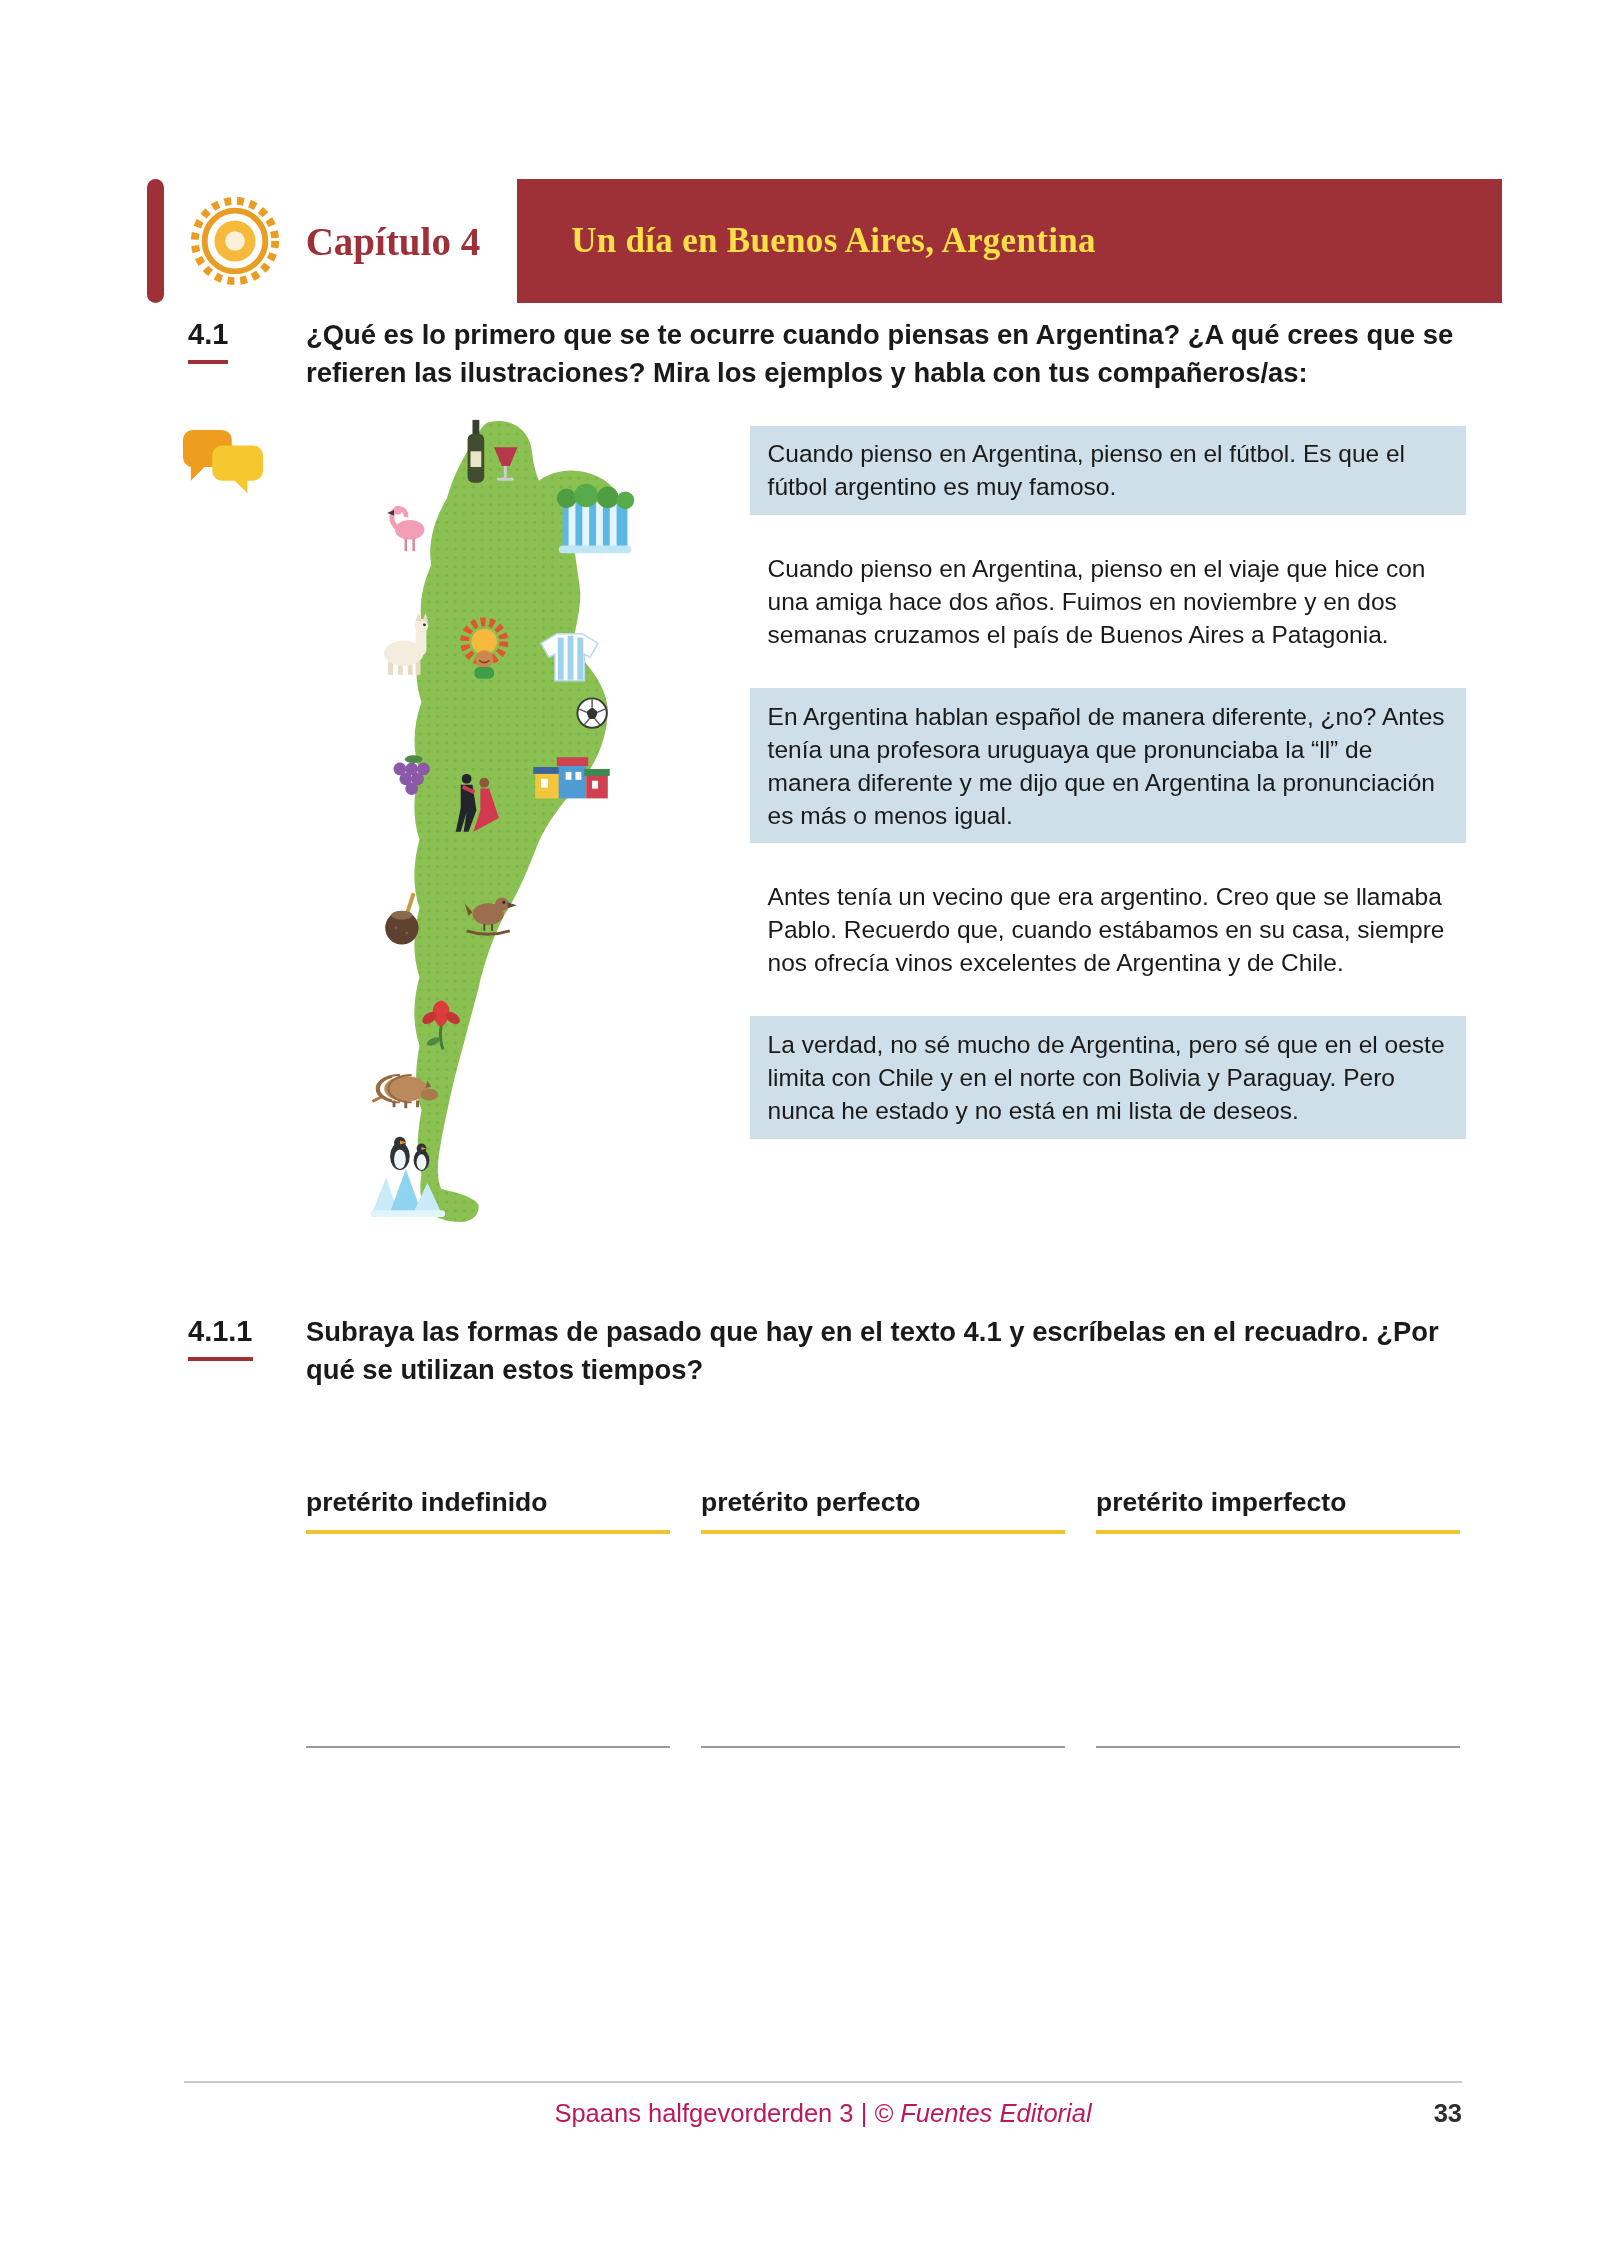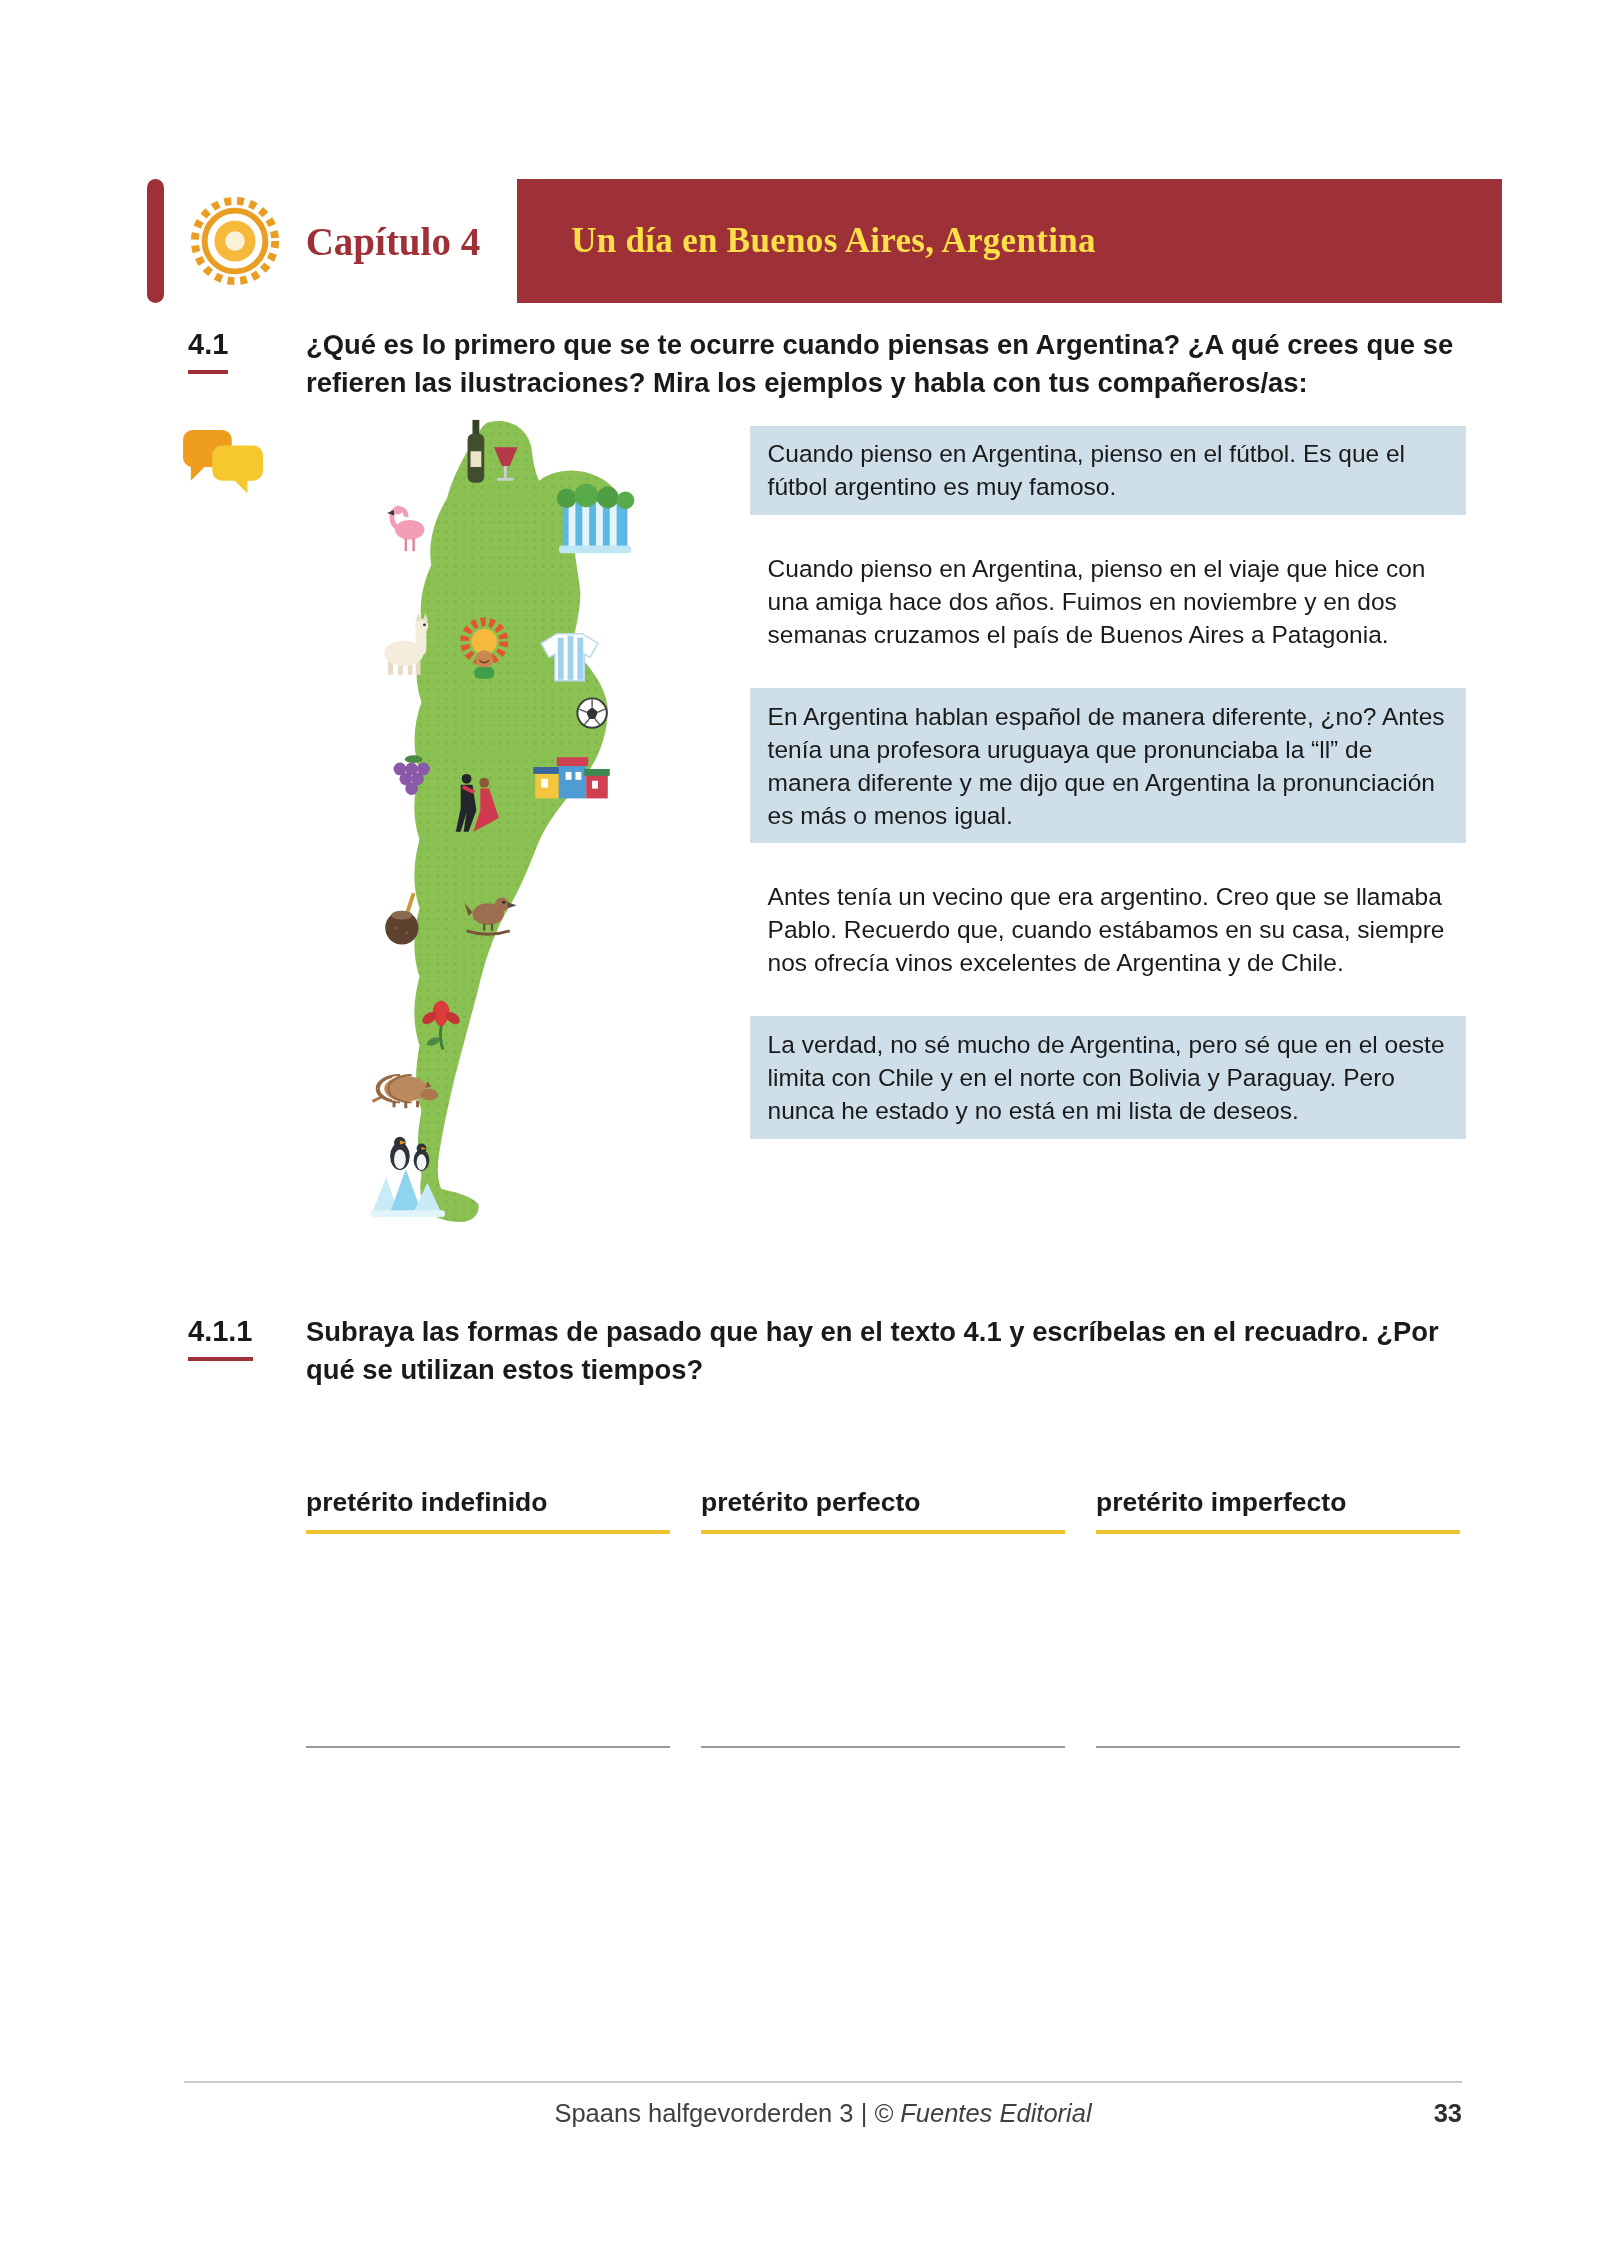--- a/index.html
+++ b/index.html
@@ -19,21 +19,21 @@
   .chapter-header{position:absolute;top:179px;left:147px;right:117px;height:124px;display:flex;align-items:center;}
   .accent-bar{width:16.7px;align-self:stretch;background:var(--maroon);border-radius:8.8px;flex:none;}
   .sun-wrap{margin-left:25.5px;flex:none;display:flex;align-items:center;}
   .chapter-label{margin-left:23.5px;font-family:"Liberation Serif",serif;font-weight:bold;font-size:39px;color:var(--maroon);white-space:nowrap;}
   .title-box{margin-left:37px;flex:1;align-self:stretch;background:var(--maroon);color:#fde047;display:flex;flex-direction:column;justify-content:center;padding-left:54px;gap:4.9px;}
   .chapter-title{font-family:"Liberation Serif",serif;font-weight:bold;font-size:35px;letter-spacing:0.3px;}
   .chapter-subtitle{font-size:24.5px;}
 
   
   .ex{position:absolute;left:188px;display:flex;align-items:flex-start;}
-  .ex-41{top:316px;width:1294px;margin-top:10px;}
+  .ex-41{top:316px;width:1294px;}
   .ex-411{top:1313px;width:1294px;}
   .ex-num{width:118px;flex:none;font-weight:bold;font-size:29px;padding-top:2px;}
   .ex-num span{display:inline-block;border-bottom:4.9px solid var(--maroon);padding-bottom:8.8px;}
   .ex-prompt{font-weight:bold;font-size:27.4px;line-height:1.38;max-width:1166px;}
 
   
   .content{position:absolute;top:412px;left:0;width:1619px;height:848px;}
   .chat-icon{position:absolute;left:179px;top:15.7px;}
   .map{position:absolute;left:345px;top:0;}
   .blocks{position:absolute;left:750px;top:13.7px;width:716px;display:flex;flex-direction:column;gap:25px;}
@@ -41,21 +41,21 @@
   .speech-block.highlight{background:var(--light-blue);}
 
   
   .columns{position:absolute;top:1487px;left:306px;display:flex;gap:31px;}
   .col{width:364px;}
   .col-header{font-weight:bold;font-size:26.5px;padding-bottom:11.8px;border-bottom:4.9px solid var(--yellow);}
   .answer-space{height:214px;border-bottom:2px solid #9a9a9a;}
 
   
   .page-footer{position:absolute;top:2081px;left:184px;width:1278px;border-top:2px solid #c9c9c9;}
-  .footer-text{text-align:center;margin-top:15.7px;font-size:25.5px;color:#404040;}
+  .footer-text{text-align:center;margin-top:15.7px;font-size:25.5px;color:#be185d;}
   .footer-text i{font-style:italic;}
   .page-num{position:absolute;right:0;top:15.7px;font-size:25.5px;font-weight:bold;color:#2e2e2e;}
 </style>
 </head>
 <body>
 
 <div class="page">
 
   <header class="chapter-header">
     <div class="accent-bar"></div>

